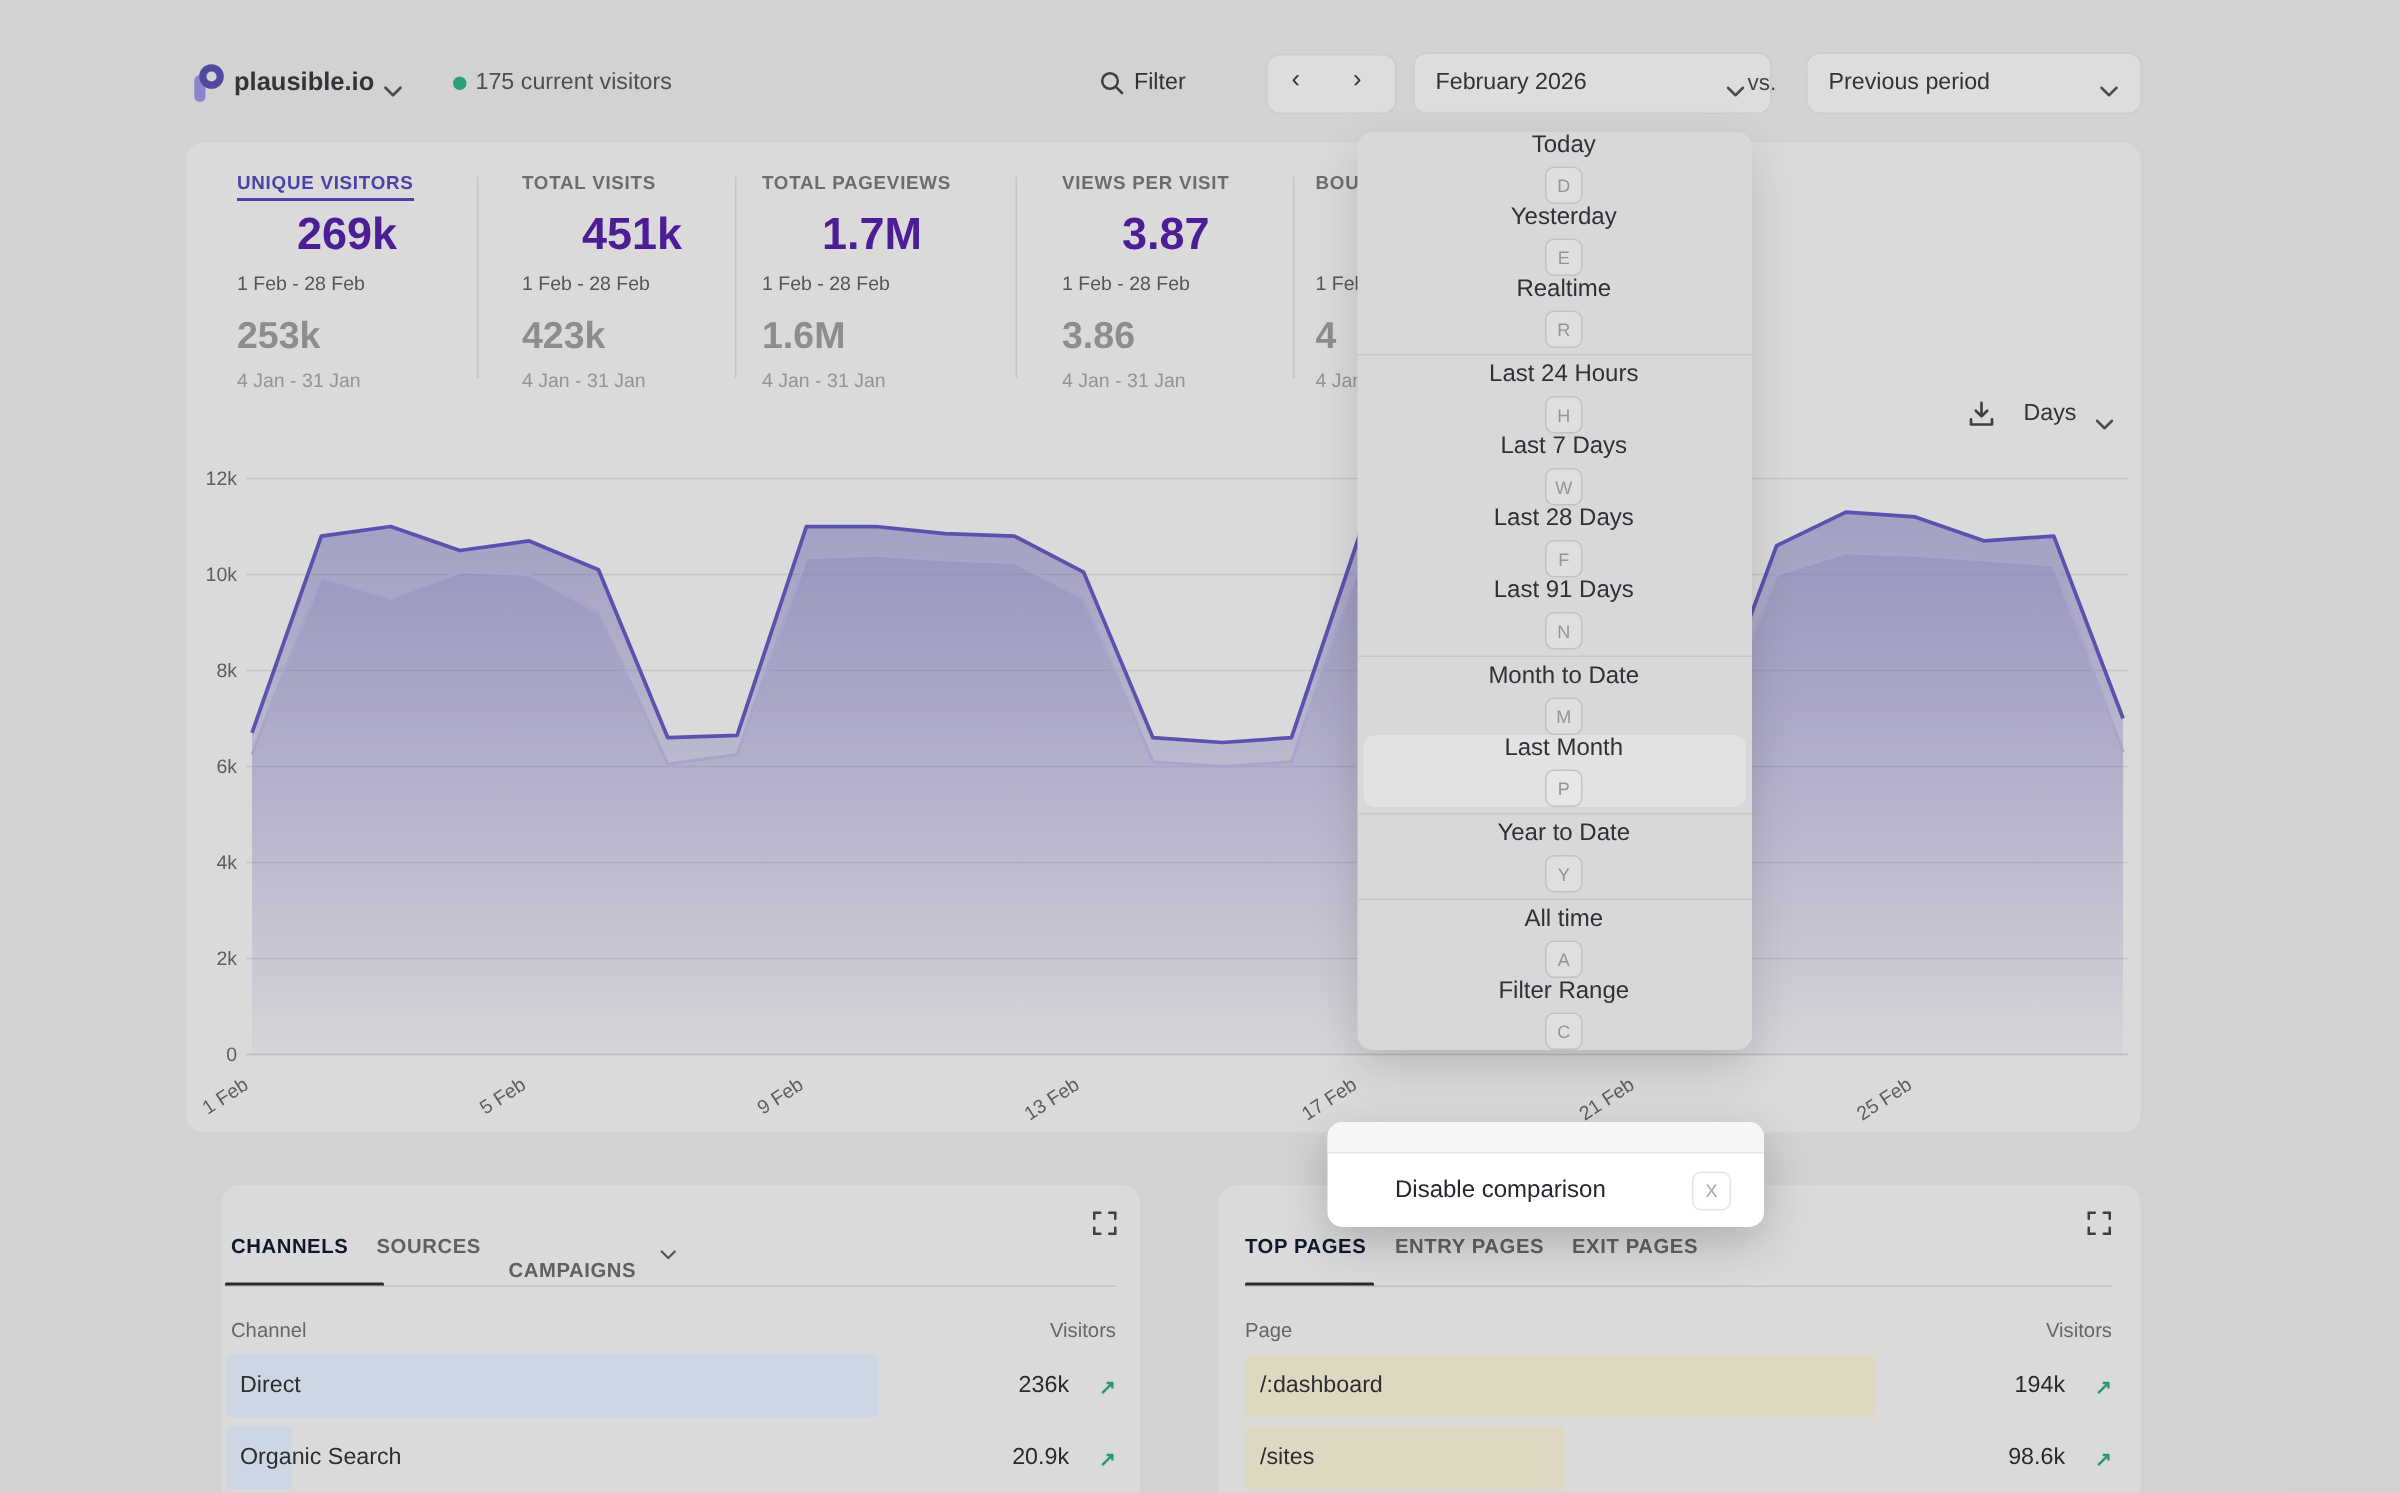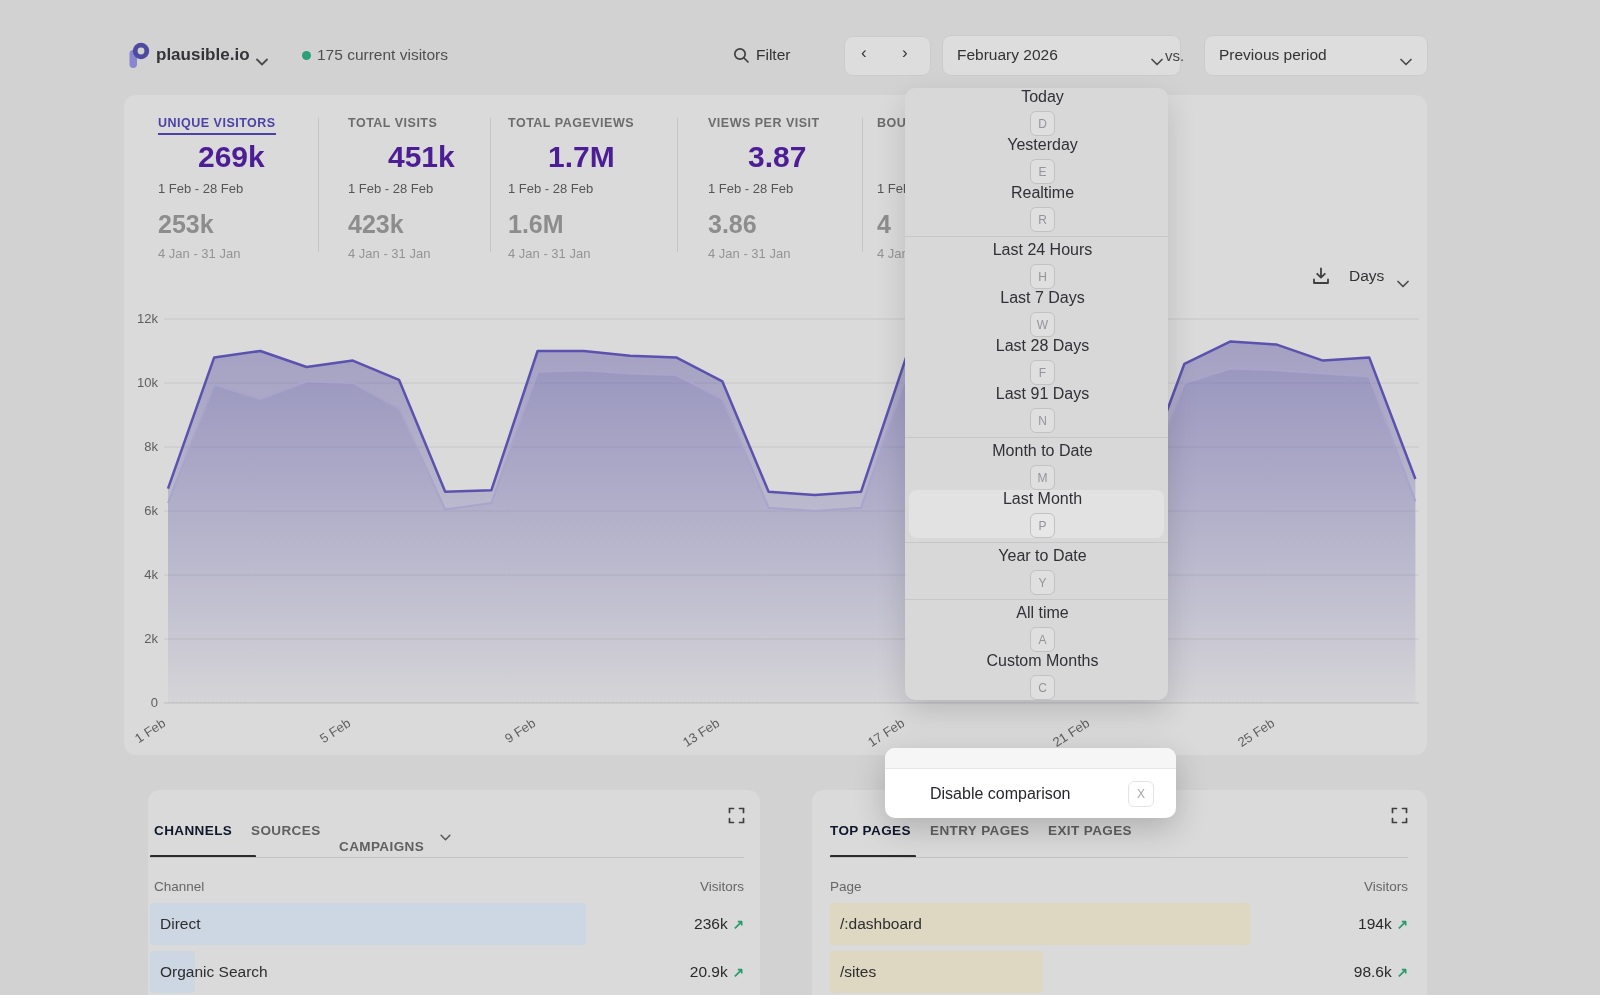--- a/index.html
+++ b/index.html
@@ -45,21 +45,21 @@
   .popup-key{width:24px;height:24px;border:1.5px solid #e4e4e4;border-radius:6px;
              display:flex;align-items:center;justify-content:center;font-size:12px;color:#a6a6a6;flex:none;}
   
   .tab{font-size:13.5px;font-weight:600;letter-spacing:.4px;color:#606060;white-space:nowrap;}
   .tab.active{font-weight:700;color:#0f172a;text-align:center;}
   .tab-underline{height:3px;background:#2a2a2a;border-radius:1px;}
   .hdiv{height:1px;background:#c3c3c3;}
   .thead{font-size:13.5px;color:#666666;}
   .tbar{position:absolute;height:42px;border-radius:4px;}
   .trow-label{font-size:15.5px;color:#2e2e2e;white-space:nowrap;}
-  .trow-val{display:flex;align-items:center;justify-content:flex-end;gap:5px;width:120px;
+  .trow-val{display:flex;align-items:center;justify-content:flex-end;gap:20px;width:120px;
             font-size:15.5px;font-weight:500;color:#2a2a2a;text-align:right;}
   .arrow-up{color:#2a9c72;font-weight:700;font-size:13.5px;}
 </style>
 </head>
 <body>
 
 <div class="abs" style="left:128px;top:42px;width:22px;height:26px;">
   <svg width="22" height="26" viewBox="0 0 22 26">
     <rect x="1.5" y="8" width="7.5" height="18" rx="3.7" fill="#8b85cf"></rect>
     <circle cx="13" cy="9" r="8.2" fill="#4f4aa0"></circle>
@@ -311,21 +311,21 @@
   <div class="mi">
       <span class="grow">Year to Date</span>
       <span class="mi-key">Y</span>
     </div>
   <div class="mdiv"></div>
   <div class="mi">
       <span class="grow">All time</span>
       <span class="mi-key">A</span>
     </div>
   <div class="mi">
-      <span class="grow">Custom Months</span>
+      <span class="grow">Filter Range</span>
       <span class="mi-key">C</span>
     </div>
 </div>
 
 <div class="abs popup" style="left:885px;top:748px;width:291px;z-index:60;">
   <div class="popup-strip"></div>
   <div class="popup-item">
     <span class="grow">Disable comparison</span>
     <span class="popup-key">X</span>
   </div>

